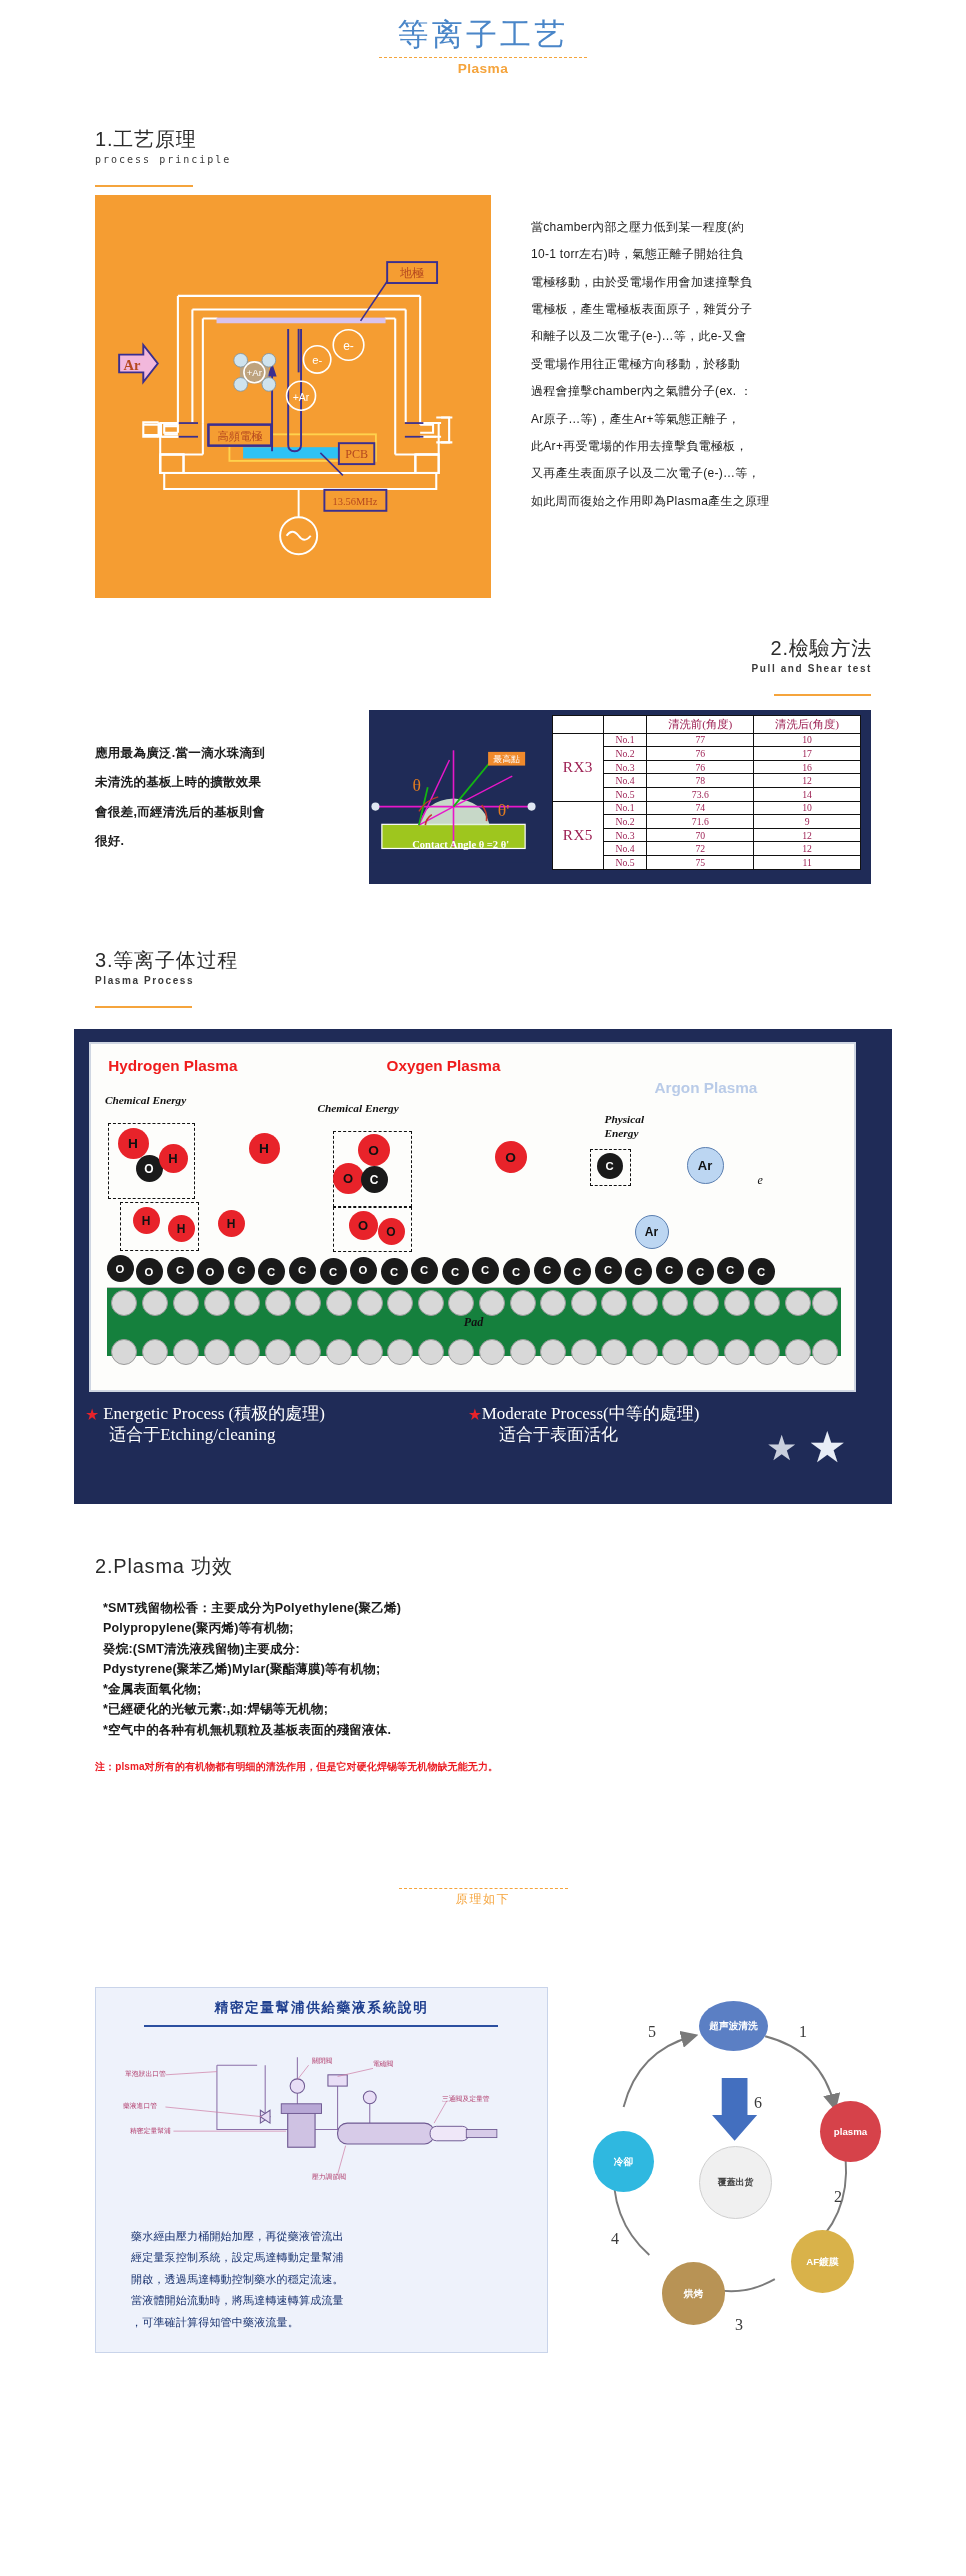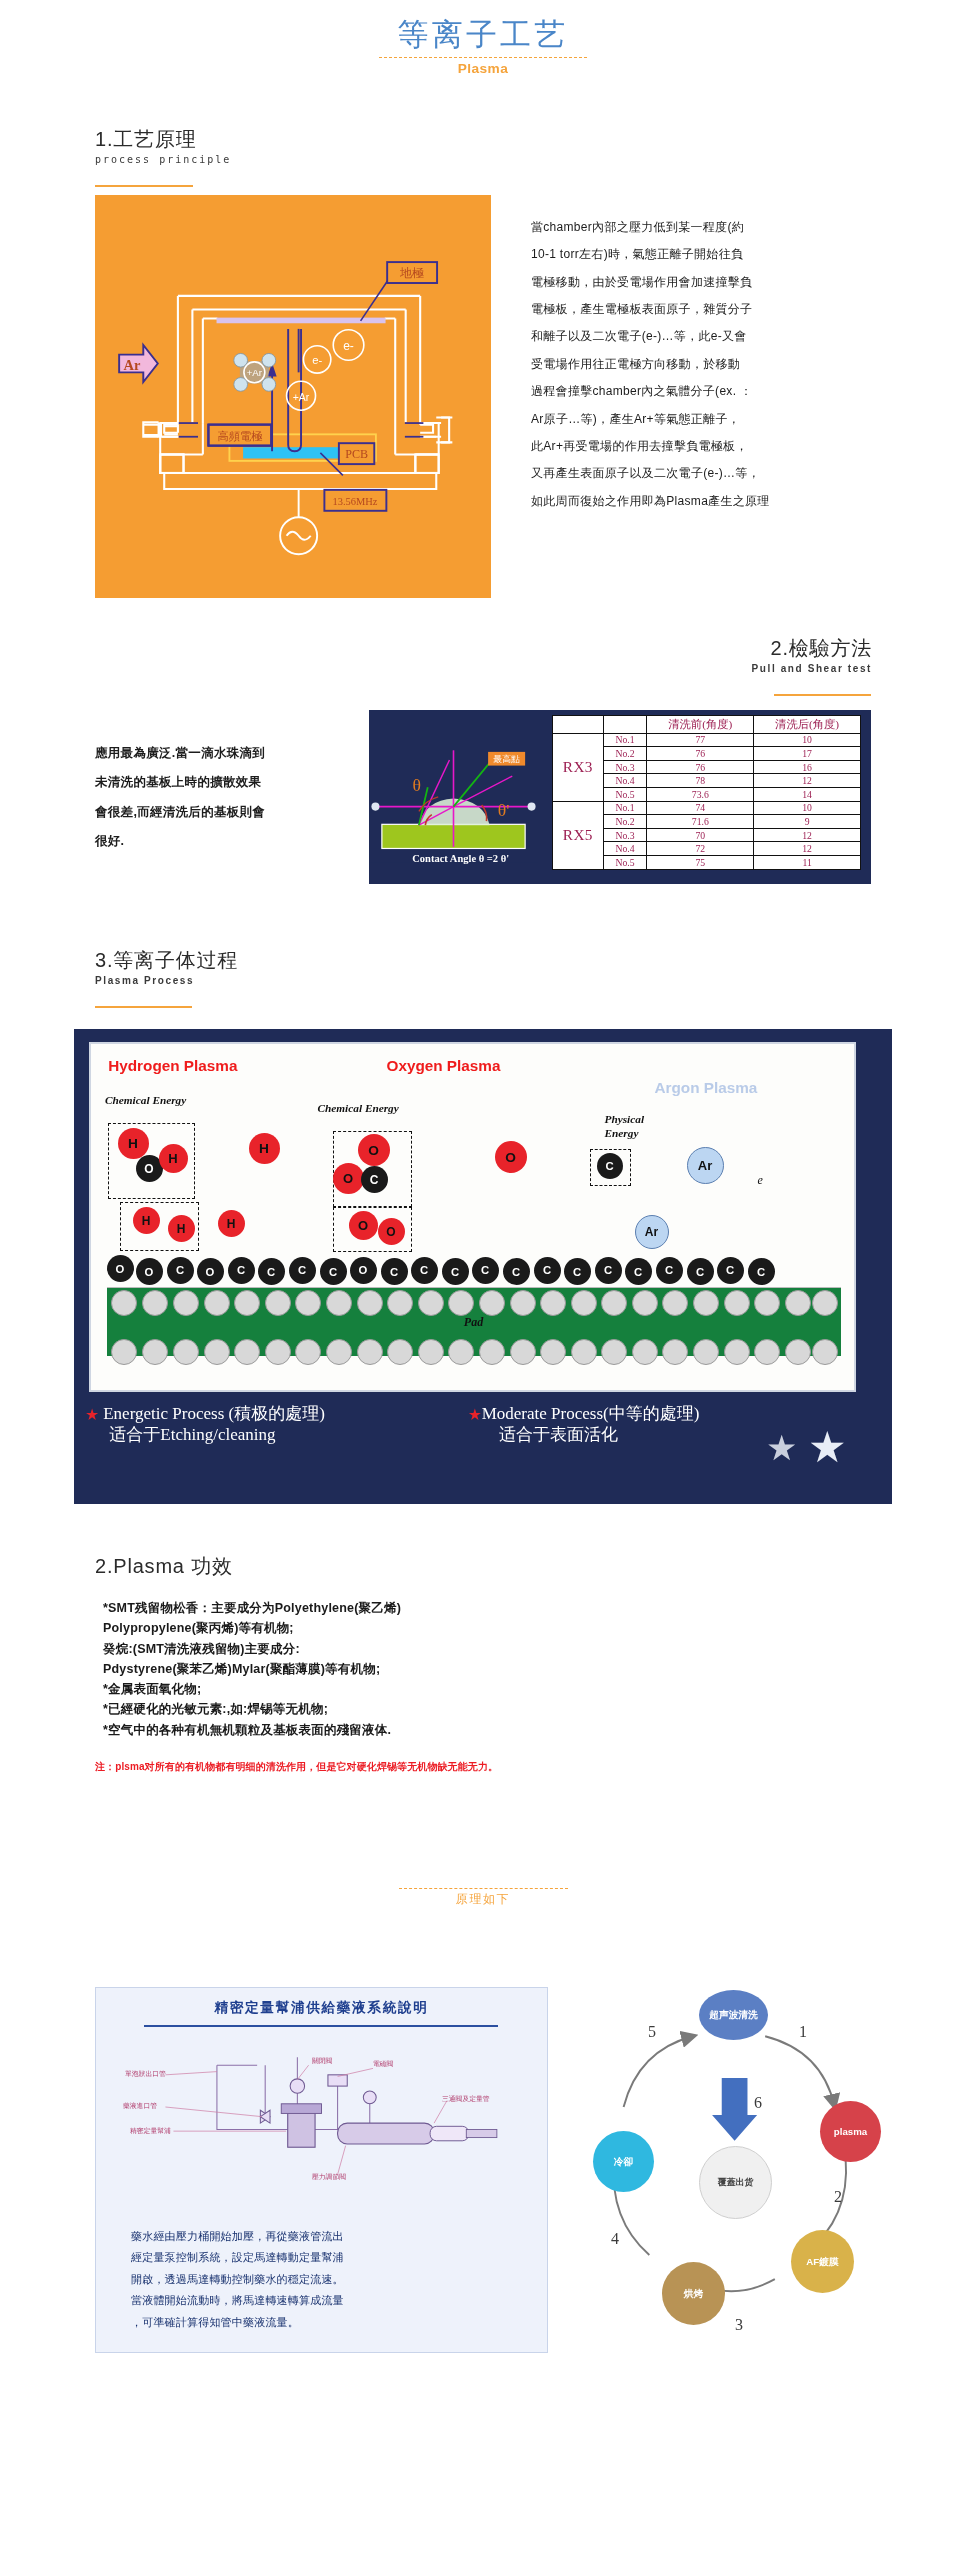--- a/index.html
+++ b/index.html
@@ -277,21 +277,21 @@
       <path d="M62,126 A40,40 0 0,1 86,108" fill="none" stroke="#c0392b" stroke-width="1.6"></path>
 
       <text x="54" y="100" font-size="22" fill="#e07b20" font-family="Liberation Serif, serif">θ</text>
       <text x="160" y="132" font-size="22" fill="#e07b20" font-family="Liberation Serif, serif">θ'</text>
 
       <g>
         <rect x="148" y="52" width="46" height="17" fill="#f08a2c"></rect>
         <text x="171" y="65" font-size="11" fill="#ffffff" text-anchor="middle" font-family="DejaVu Sans, sans-serif">最高點</text>
       </g>
     </svg>
-    <div style="position:absolute;left:3.2px;top:143px;width:177px;text-align:center;color:#ffffff;
+    <div style="position:absolute;left:3.2px;top:129px;width:177px;text-align:center;color:#ffffff;
                 font-size:10.5px;font-family:'Liberation Serif',serif;font-weight:bold;">Contact Angle θ =2 θ'</div>
   </div>
 
   <table class="angle-tbl" style="left:552px;top:715px;width:309px;">
     <tbody>
         <tr>
       <th style="width:47px;"></th>
       <th style="width:40px;"></th>
       <th style="width:105px;">清洗前(角度)</th>
       <th style="width:105px;">清洗后(角度)</th>
@@ -585,21 +585,21 @@
         <marker id="ah" markerWidth="9" markerHeight="9" refX="6" refY="4.5" orient="auto">
           <path d="M0,0 L9,4.5 L0,9 Z" fill="#7a7a7a"></path>
         </marker>
       </defs>
 
       <g>
         <polygon points="196,112 228,112 228,158 240,158 212,190 184,158 196,158" fill="#2f5fb8" opacity="0.9"></polygon>
       </g>
     </svg>
 
-    <div class="cyc-node" style="left:135px;top:2px;width:69px;height:50px;background:#5b7fc4;border-radius:50%;">超声波清洗</div>
+    <div class="cyc-node" style="left:135px;top:13px;width:69px;height:50px;background:#5b7fc4;border-radius:50%;">超声波清洗</div>
     <div class="cyc-node" style="left:256px;top:113px;width:61px;height:61px;background:#d6424a;">plasma</div>
     <div class="cyc-node" style="left:227px;top:242px;width:63px;height:63px;background:#d9b24a;">AF鍍膜</div>
     <div class="cyc-node" style="left:98px;top:274px;width:63px;height:63px;background:#b89355;">烘烤</div>
     <div class="cyc-node" style="left:29px;top:143px;width:61px;height:61px;background:#2fb8e0;">冷卻</div>
     <div class="cyc-center" style="left:135px;top:158px;width:71px;height:71px;">覆蓋出货</div>
 
     <div class="cyc-num" style="left:235px;top:35px;">1</div>
     <div class="cyc-num" style="left:270px;top:200px;">2</div>
     <div class="cyc-num" style="left:171px;top:328px;">3</div>
     <div class="cyc-num" style="left:47px;top:242px;">4</div>

